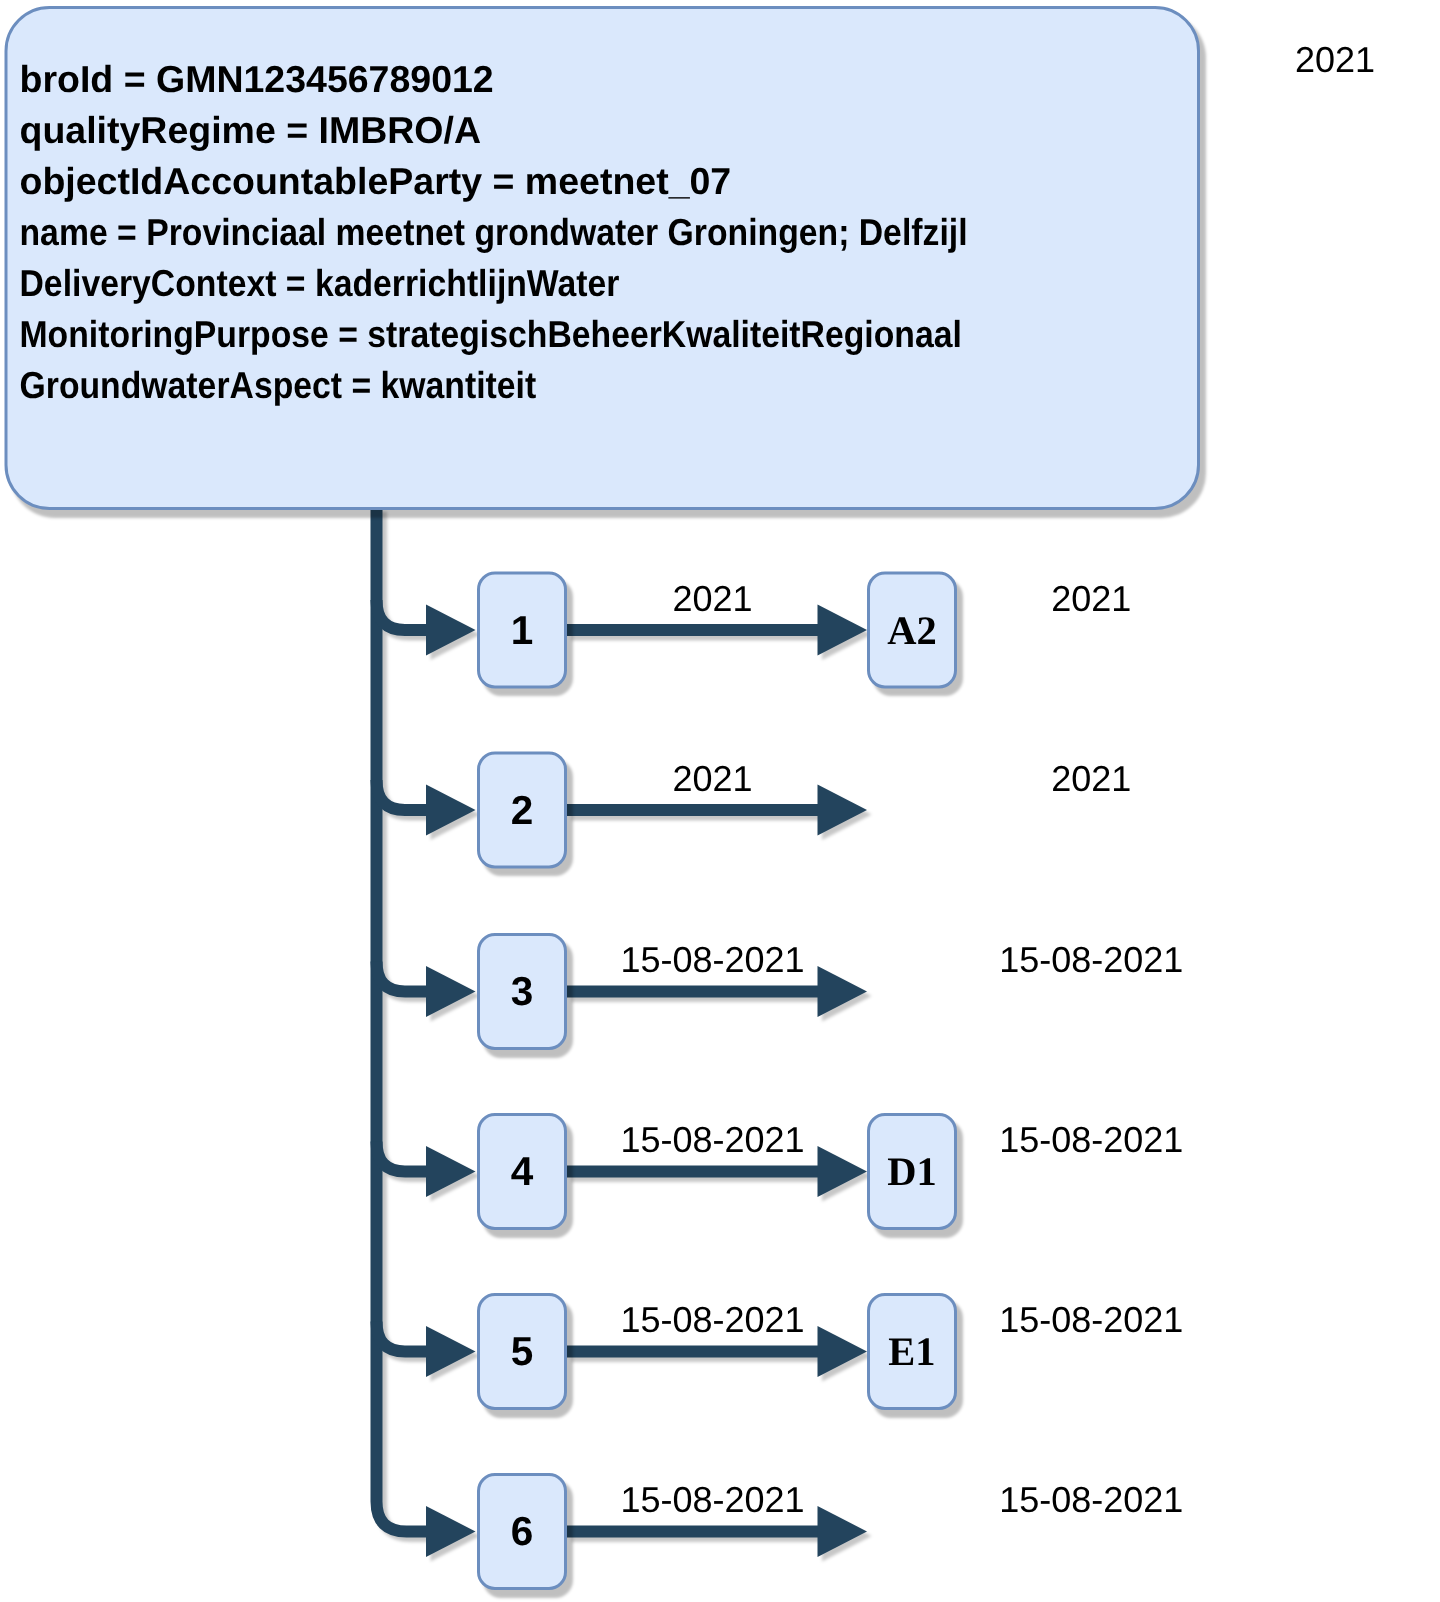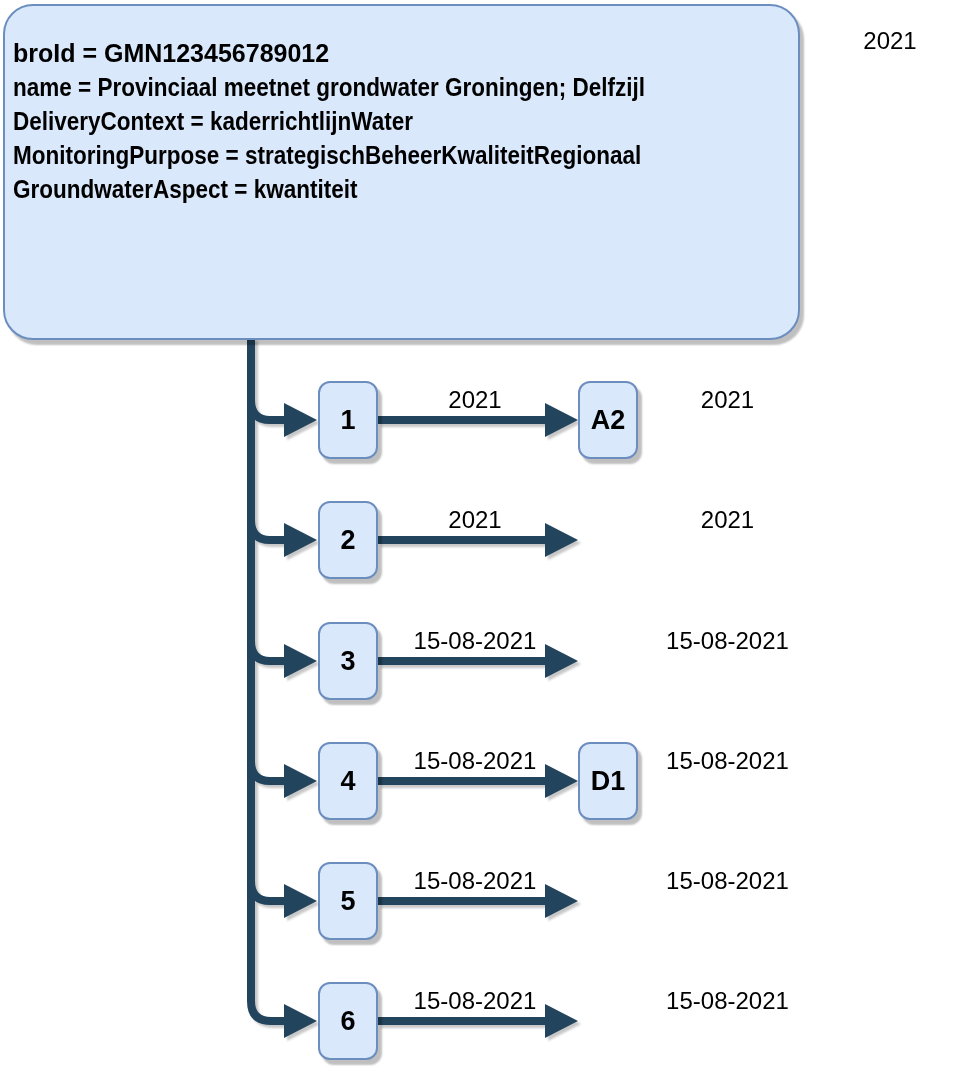--- a/index.html
+++ b/index.html
@@ -23,21 +23,21 @@
   #connectors{position:absolute;left:0;top:0;filter:drop-shadow(3px 3px 1px rgba(0,0,0,0.22));}
   
   .node{
     position:absolute;width:60px;height:78px;box-sizing:border-box;
     background:#dae8fc;border:2px solid #6c8ebf;border-radius:12px;
     box-shadow:4px 5px 2px rgba(0,0,0,0.25);
     display:flex;align-items:center;justify-content:center;
     font-size:27px;font-weight:bold;
   }
   .src{left:318px;}
-  .tgt{left:578px;}
+  .tgt{left:578px;font-family:Liberation Serif, serif;}
   
   .date-label{
     position:absolute;font-size:24px;font-weight:normal;line-height:26px;
     text-align:center;white-space:nowrap;
   }
   .edge-label{left:372px;width:206px;}
   .right-label{left:625px;width:205px;}
   .corner-label{position:absolute;left:830px;top:28px;width:120px;font-size:24px;line-height:26px;text-align:center;}
 </style>
 </head>
@@ -72,20 +72,22 @@
     <polygon points="545,403 578,420 545,437" fill="#23445d"></polygon>
     <polygon points="545,523 578,540 545,557" fill="#23445d"></polygon>
     <polygon points="545,644 578,661 545,678" fill="#23445d"></polygon>
     <polygon points="545,764 578,781 545,798" fill="#23445d"></polygon>
     <polygon points="545,884 578,901 545,918" fill="#23445d"></polygon>
     <polygon points="545,1004 578,1021 545,1038" fill="#23445d"></polygon>
   </svg>
 
   <div class="info-box">
     <div class="info-line">broId = GMN123456789012</div>
+    <div class="info-line">qualityRegime = IMBRO/A</div>
+    <div class="info-line">objectIdAccountableParty = meetnet_07</div>
     <div class="info-line narrow">name = Provinciaal meetnet grondwater Groningen; Delfzijl</div>
     <div class="info-line narrow">DeliveryContext = kaderrichtlijnWater</div>
     <div class="info-line narrow">MonitoringPurpose = strategischBeheerKwaliteitRegionaal</div>
     <div class="info-line narrow">GroundwaterAspect = kwantiteit</div>
   </div>
 
   <div class="corner-label">2021</div>
 
   <div class="node src" style="top:381px">1</div>
   <div class="date-label edge-label" style="top:387px">2021</div>
@@ -100,19 +102,20 @@
   <div class="date-label edge-label" style="top:628px">15-08-2021</div>
   <div class="date-label right-label" style="top:628px">15-08-2021</div>
 
   <div class="node src" style="top:742px">4</div>
   <div class="date-label edge-label" style="top:748px">15-08-2021</div>
   <div class="node tgt" style="top:742px">D1</div>
   <div class="date-label right-label" style="top:748px">15-08-2021</div>
 
   <div class="node src" style="top:862px">5</div>
   <div class="date-label edge-label" style="top:868px">15-08-2021</div>
+  <div class="node tgt" style="top:862px">E1</div>
   <div class="date-label right-label" style="top:868px">15-08-2021</div>
 
   <div class="node src" style="top:982px">6</div>
   <div class="date-label edge-label" style="top:988px">15-08-2021</div>
   <div class="date-label right-label" style="top:988px">15-08-2021</div>
 
 </div>
 
 </body></html>

